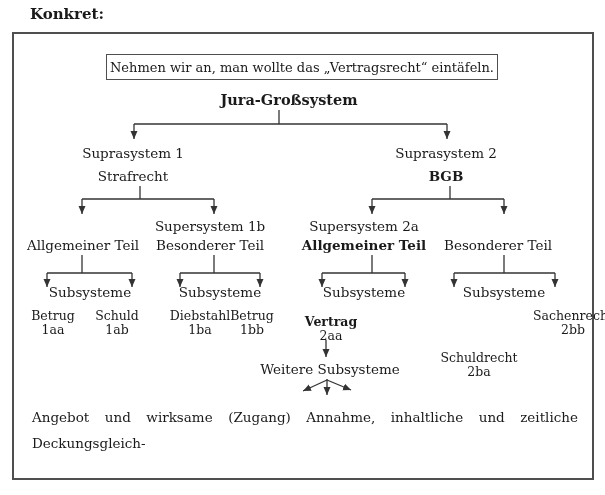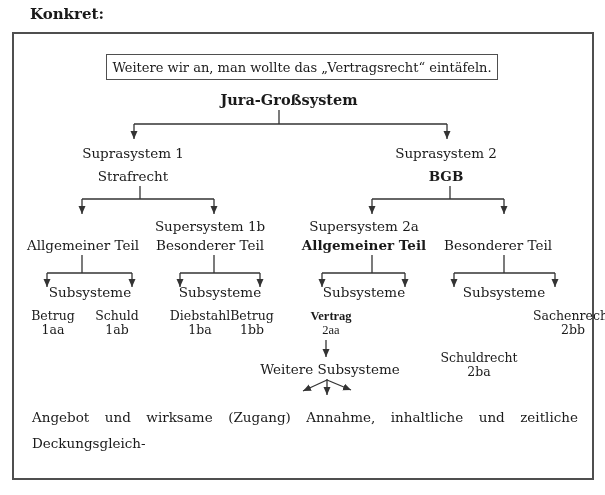--- a/index.html
+++ b/index.html
@@ -92,21 +92,21 @@
 
       <path d="M312,306 V323" marker-end="url(#arrow)"></path>
 
       <path d="M313,345 V361" marker-end="url(#arrow)"></path>
       <path d="M313,346 L289,357" marker-end="url(#arrow)"></path>
       <path d="M313,346 L337,356" marker-end="url(#arrow)"></path>
     </g>
   </svg>
 
   <div class="stmt-box">
-    <span>Weitere wir an, man wollte das „Vertragsrecht“ eintäfeln.</span>
+    <span>Nehmen wir an, man wollte das „Vertragsrecht“ eintäfeln.</span>
   </div>
 
   <div class="node root" style="left:275px; top:58px;text-align:right;">Jura-Großsystem</div>
 
   <div class="node" style="left:119px; top:111px;">Suprasystem 1</div>
   <div class="node" style="left:119px; top:134px;text-align:center;">Strafrecht</div>
 
   <div class="node" style="left:432px; top:111px;">Suprasystem 2</div>
   <div class="node bold" style="left:432px; top:134px;">BGB</div>
 
@@ -134,21 +134,21 @@
     <span class="code">1ab</span>
   </div>
   <div class="node leaf" style="left:186px; top:275px;">
     <span>Diebstahl</span>
     <span class="code">1ba</span>
   </div>
   <div class="node leaf" style="left:238px; top:275px;">
     <span>Betrug</span>
     <span class="code">1bb</span>
   </div>
-  <div class="node leaf" style="left:317px; top:275px;font-family:Liberation Serif, serif;">
+  <div class="node leaf" style="left:317px; top:281px;">
     <span class="bold">Vertrag</span>
     <span class="code">2aa</span>
   </div>
   <div class="node leaf" style="left:465px; top:275px;margin-top:42px;">
     <span>Schuldrecht</span>
     <span class="code">2ba</span>
   </div>
   <div class="node leaf" style="left:539px; top:275px;margin-left:20px;">
     <span>Sachenrecht</span>
     <span class="code">2bb</span>

